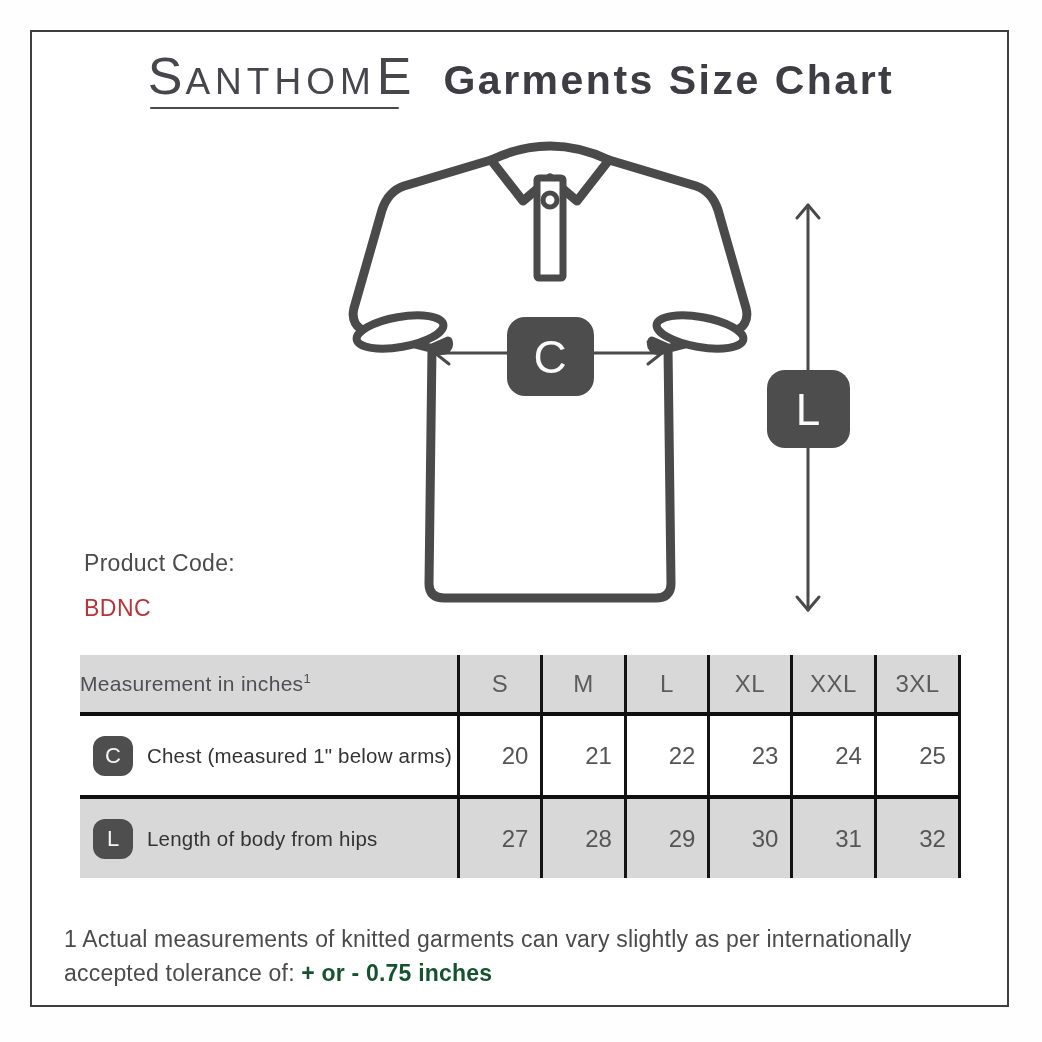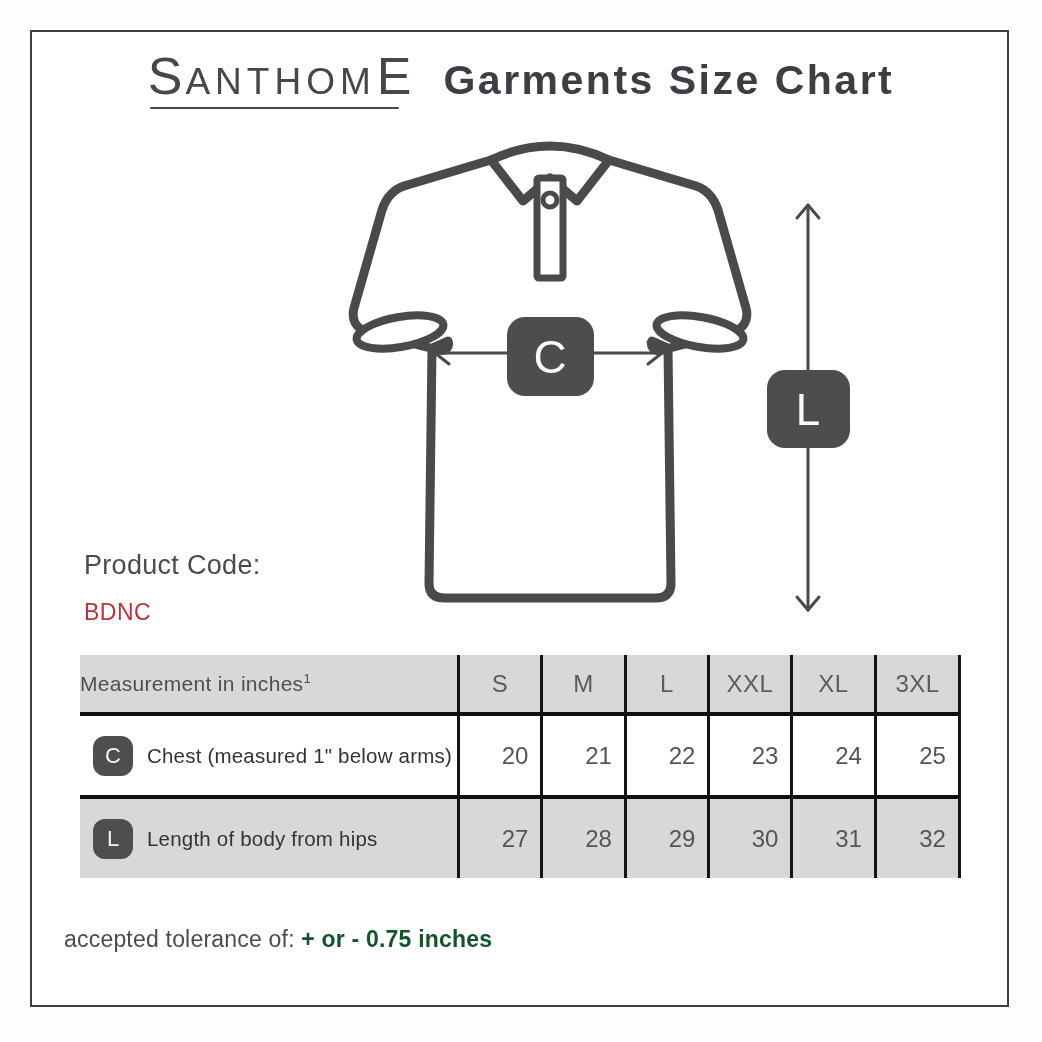--- a/index.html
+++ b/index.html
@@ -14,21 +14,21 @@
   .brand .big { font-size:52px; font-weight:400; letter-spacing:2px; }
   .brand .mid { font-size:37px; font-weight:400; letter-spacing:5px; padding:0 1px; }
   .brand-underline { position:absolute; left:2px; right:14px; bottom:-3px; height:2px; background:#4a4a4a; border-radius:2px; }
   .heading { font-size:41px; font-weight:bold; letter-spacing:2.5px; color:#3d3d43; white-space:nowrap; }
 
   
   .shirt-svg { position:absolute; left:336px; top:136px; }
 
   
   .product { position:absolute; left:84px; top:550px; }
-  .product-label { font-size:27px; color:#4b4b4b; letter-spacing:0.3px; }
+  .product-label { font-size:23px; color:#4b4b4b; letter-spacing:0.3px; }
   .product-code { font-size:23px; color:#b93438; margin-top:18px; letter-spacing:0.5px; }
 
   
   .size-table { position:absolute; left:80px; top:655px; width:881px; height:223px;
     display:grid; grid-template-columns:380px 83px 84px 83px 83px 84px 84px;
     grid-template-rows:61px 83px 79px; }
   .cell { border-right:3px solid #141414; display:flex; align-items:center; justify-content:center; }
   .cell.gray { background:#d8d8d8; }
   .cell.white { background:#ffffff; }
   .cell.hline { border-bottom:4px solid #0f0f0f; }
@@ -109,22 +109,22 @@
   </div>
 
   <div class="size-table">
 
     <div class="cell gray hline measure-head">
       <span><span>Measurement in inches</span><sup>1</sup></span>
     </div>
     <div class="cell gray hline size-head">S</div>
     <div class="cell gray hline size-head">M</div>
     <div class="cell gray hline size-head">L</div>
+    <div class="cell gray hline size-head">XL</div>
     <div class="cell gray hline size-head">XXL</div>
-    <div class="cell gray hline size-head">XL</div>
     <div class="cell gray hline size-head">3XL</div>
 
     <div class="cell white hline row-label">
       <span class="tbadge">C</span>
       <span class="row-text">Chest (measured 1" below arms)</span>
     </div>
     <div class="cell white hline value">20</div>
     <div class="cell white hline value">21</div>
     <div class="cell white hline value">22</div>
     <div class="cell white hline value">23</div>
@@ -137,15 +137,16 @@
     </div>
     <div class="cell gray value">27</div>
     <div class="cell gray value">28</div>
     <div class="cell gray value">29</div>
     <div class="cell gray value">30</div>
     <div class="cell gray value">31</div>
     <div class="cell gray value">32</div>
   </div>
 
   <div class="footnote">
+    <div>1 Actual measurements of knitted garments can vary slightly as per internationally</div>
     <div><span>accepted tolerance of: </span><b>+ or - 0.75 inches</b></div>
   </div>
 </div>
 
 </body></html>

